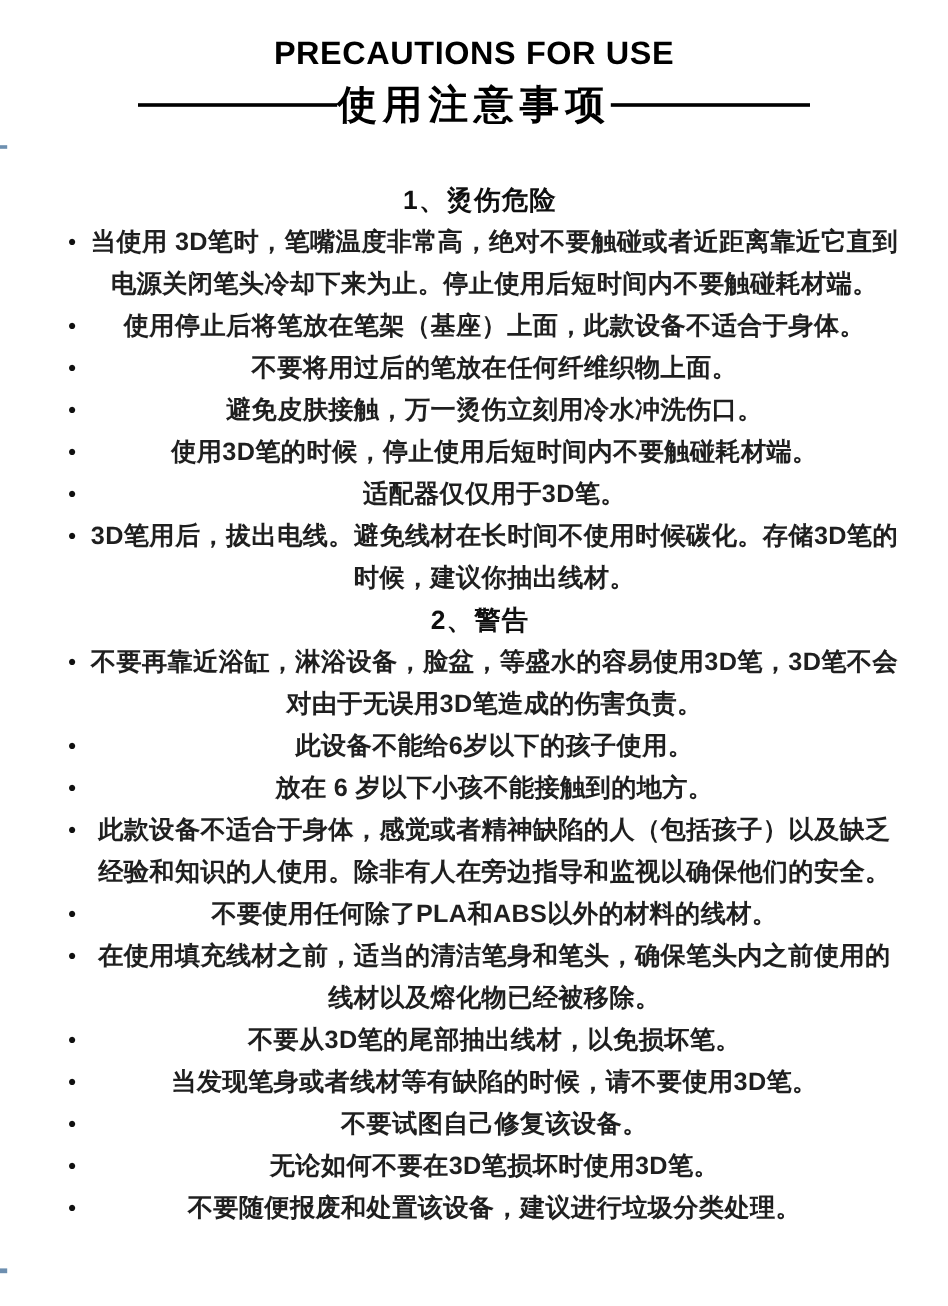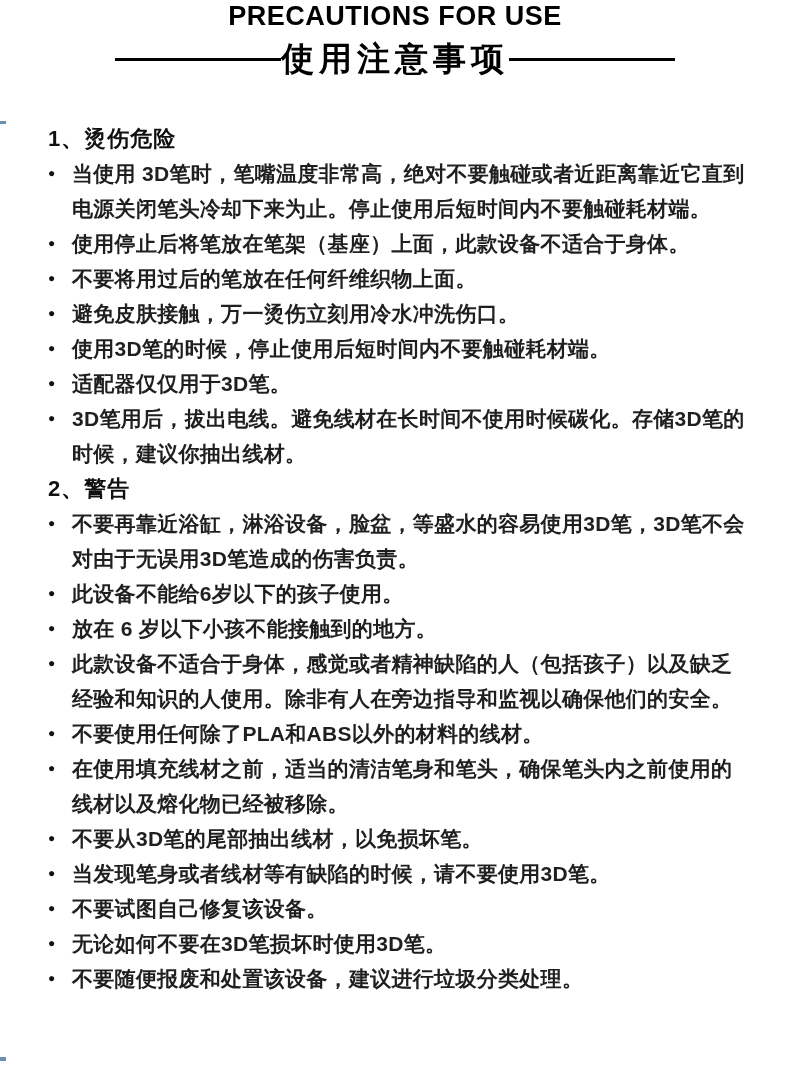--- a/index.html
+++ b/index.html
@@ -15,21 +15,21 @@
     color:var(--text-color);
     position:relative;
     overflow:hidden;
   }
   .page{width:100%;height:100%;position:relative;}
   
   .edge-mark{position:absolute;left:0;background:var(--edge-mark-color);}
   .edge-mark.top{top:121px;width:6px;height:3px;}
   .edge-mark.bottom{top:1057px;width:6px;height:4px;}
 
-  header{padding-top:0;}
+  header{padding-top:28px;}
   .title-en{
     margin:0;
     text-align:center;
     font-size:27px;
     font-weight:700;
     letter-spacing:0.5px;
     color:var(--title-color);
     line-height:1.2;
   }
   .zh-title-row{
@@ -49,20 +49,21 @@
     font-size:33px;
     font-weight:700;
     letter-spacing:5px;
     color:var(--title-color);
     line-height:1.15;
     white-space:nowrap;
   }
 
   main{
     padding:43px 38px 0 48px;
+    text-align:center;
   }
   .sec-heading{
     margin:0;
     font-size:22px;
     font-weight:700;
     line-height:35px;
     color:#101010;
     letter-spacing:1px;
   }
   .bullet{

